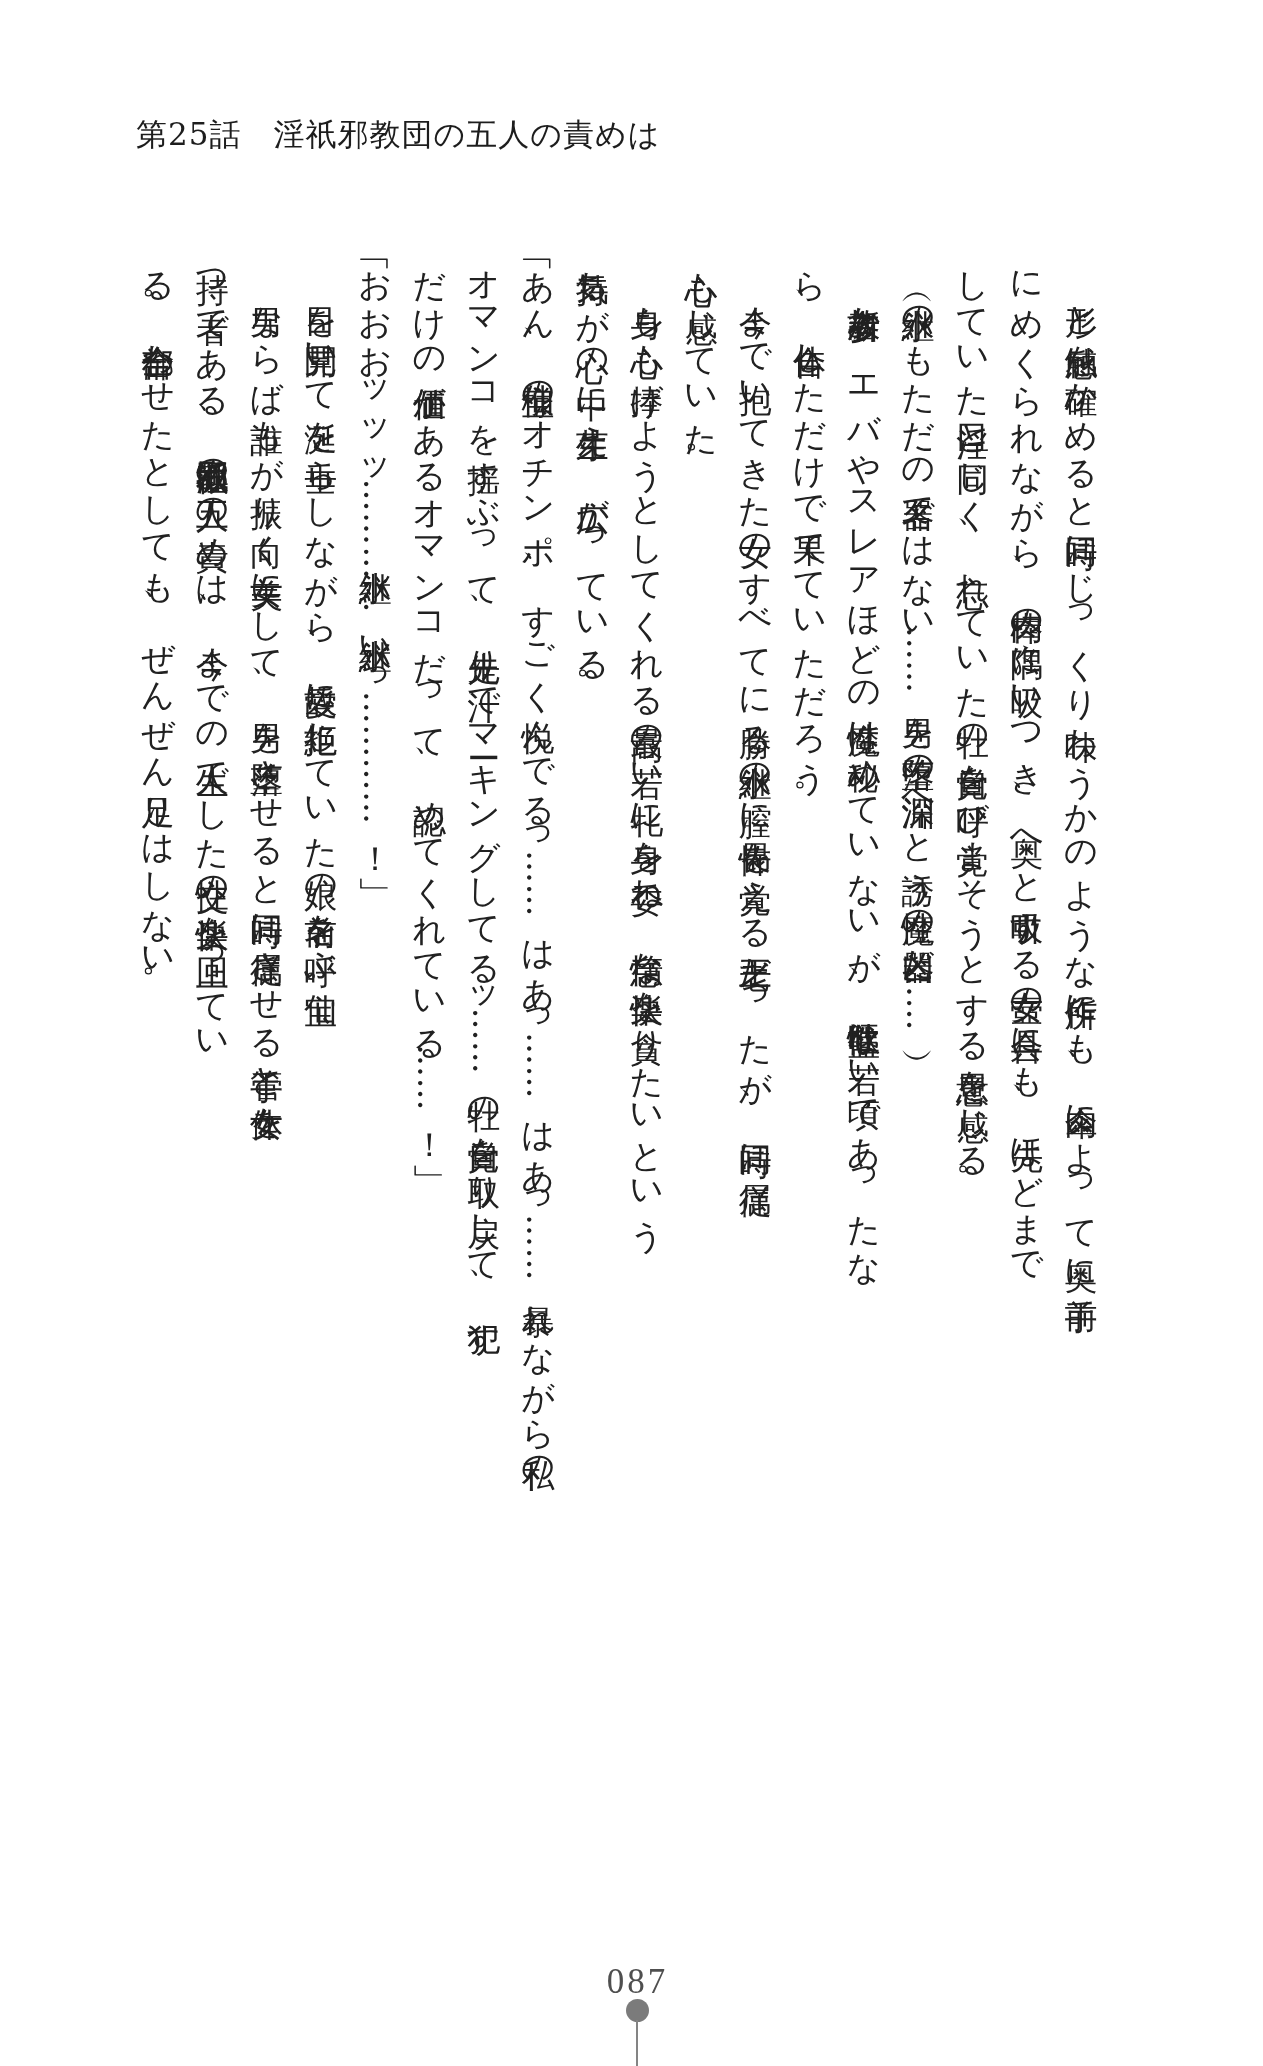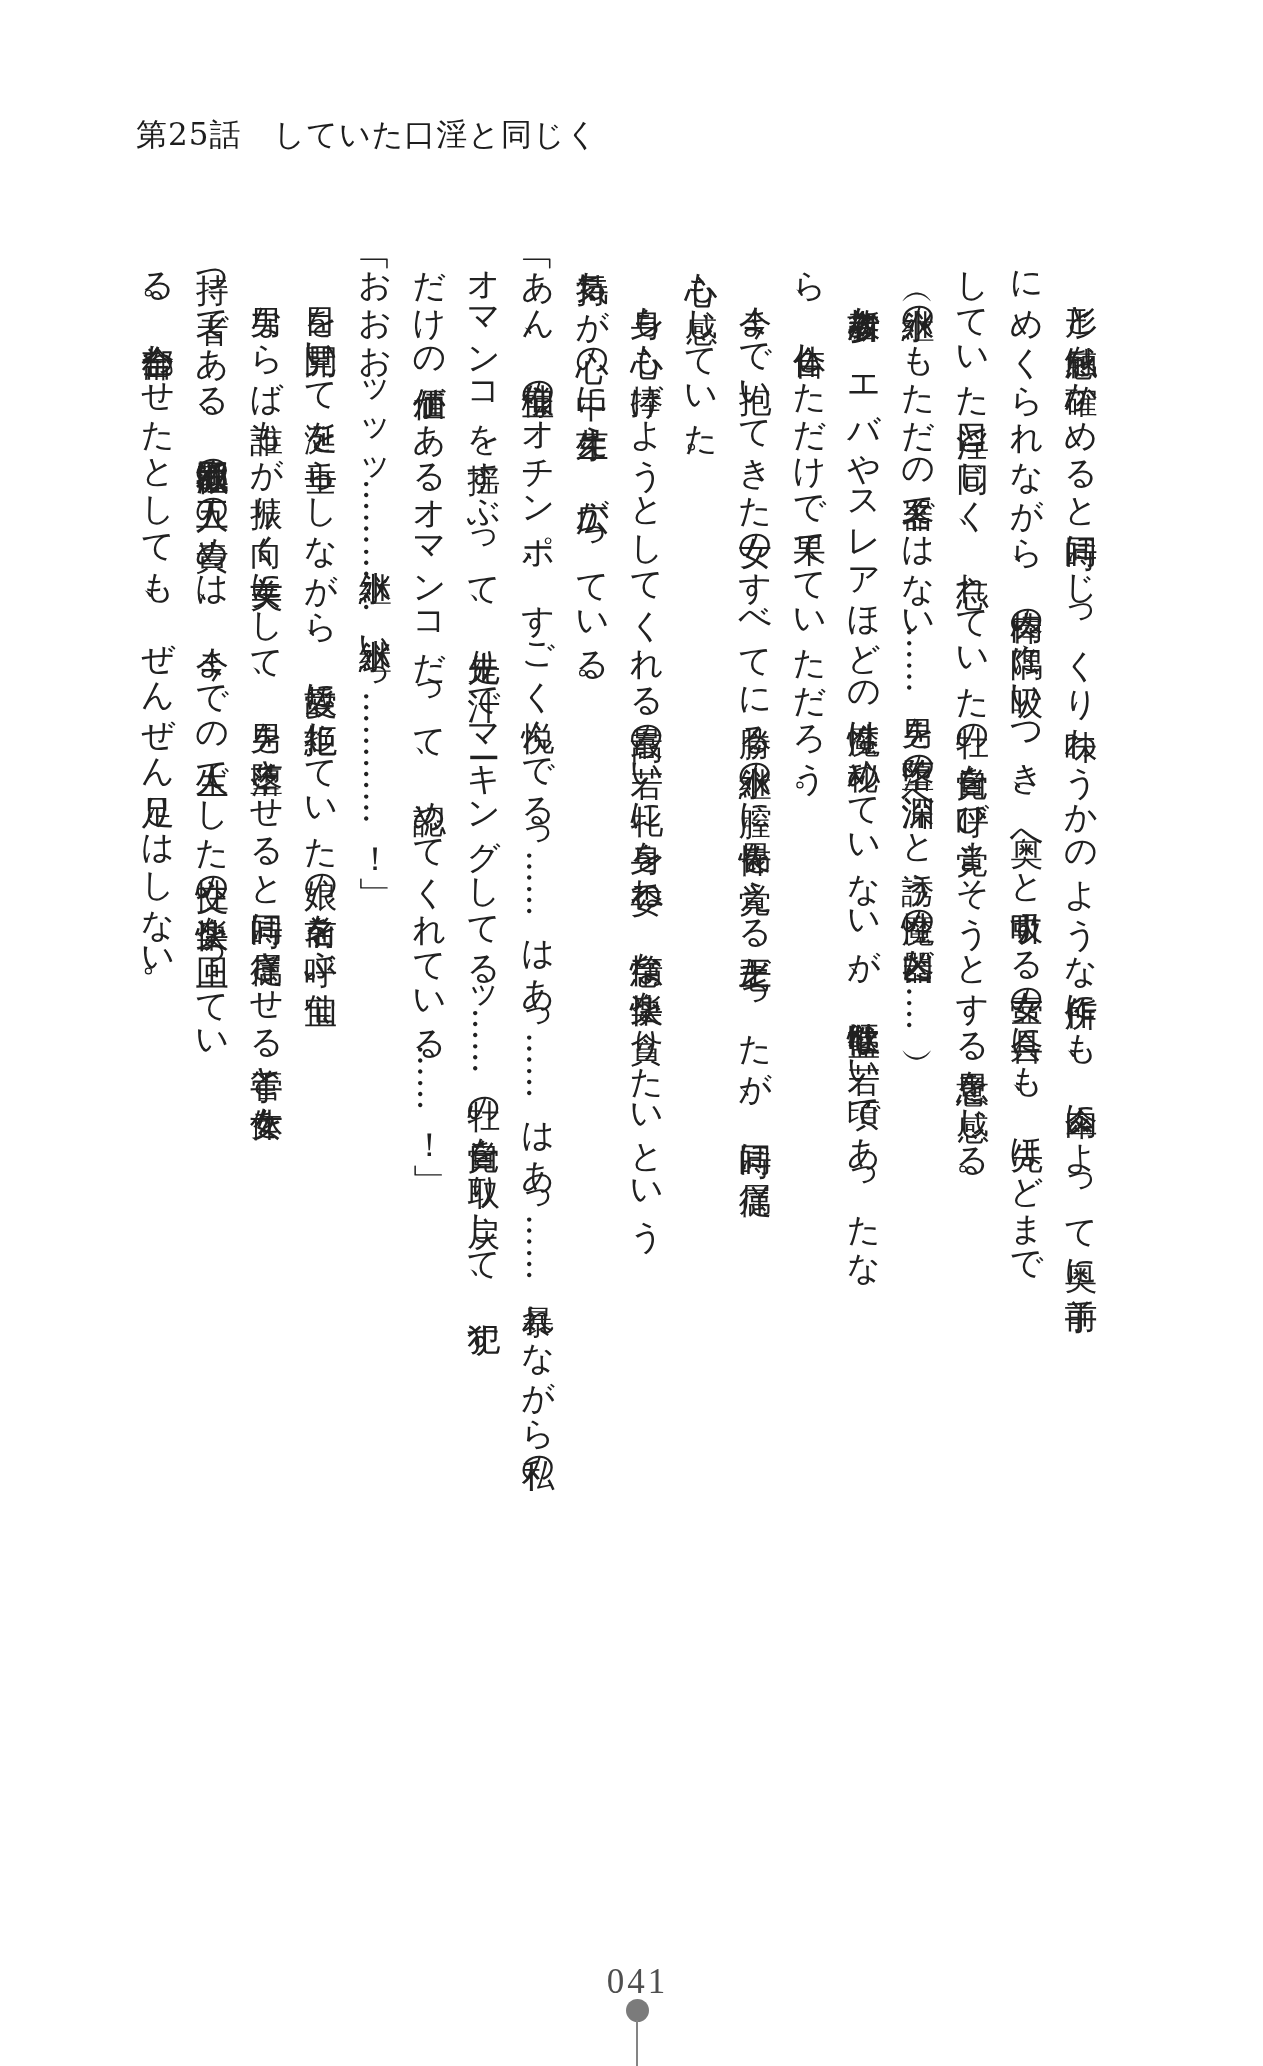--- a/index.html
+++ b/index.html
@@ -81,21 +81,21 @@
     width: 2px;
     height: 46px;
     background: #848484;
   }
 </style>
 </head>
 <body>
 
 <div id="page">
 
-  <div class="chapter-heading">第25話　していた口淫と同じく</div>
+  <div class="chapter-heading">第25話　淫祇邪教団の五人の責めは</div>
 
   <div class="text-block">
     <div class="col indent">形と感触を確かめると同時にじっくり味わうかのような所作にも、肉傘によって奥に手前</div>
     <div class="col">にめくられながら、肉棒の隅々に吸いつき、奥へと吸引する女壺の具合にも、先ほどまで</div>
     <div class="col">していた口淫と同じく、忘れていた牡の自覚を呼び覚まそうとする意思を感じる。</div>
     <div class="col indent">（氷継のもただの名器ではない……男を堕落の深淵へと誘う魔性の凶器だ……）</div>
     <div class="col indent">新参者故か、エバやスレアほどの魔性は秘めていないが、性欲旺盛な若い頃であったな</div>
     <div class="col">ら、合体しただけで果てていただろう。</div>
     <div class="col indent">今まで抱いてきた女のすべてに勝る氷継の膣に畏怖を覚える老王だったが、同時に従属</div>
     <div class="col">心も感じていた。</div>
@@ -104,18 +104,18 @@
     <div class="col">「あん、宝仙様のオチンポ、すごく悦んでるっ……はあっ……はあっ……暴れながら私の</div>
     <div class="col">オマンコを揺すぶって、先走り汁でマーキングしてるッ……牡の自覚を取り戻して、犯す</div>
     <div class="col">だけの価値があるオマンコだって、認めてくれている……！」</div>
     <div class="col">「おおおッッッ……氷継……氷継いっ…………！」</div>
     <div class="col indent">目を見開いて涎を垂らしながら、愛故に拒絶していた娘の名前を呼ぶ宝仙。</div>
     <div class="col indent">男ならば誰もが振り向く美女にして、男を堕落させると同時に従属させる手管と女体を</div>
     <div class="col">持つ者である、淫祇邪教団の五人の責めは、今までの人生でした性交の快楽を上回ってい</div>
     <div class="col">る。全部合わせたとしても、ぜんぜん足りはしない。</div>
   </div>
 
-  <div class="page-number">041</div>
+  <div class="page-number">087</div>
 
   <div class="ornament-dot"></div>
   <div class="ornament-line"></div>
 
 </div>
 
 </body></html>

